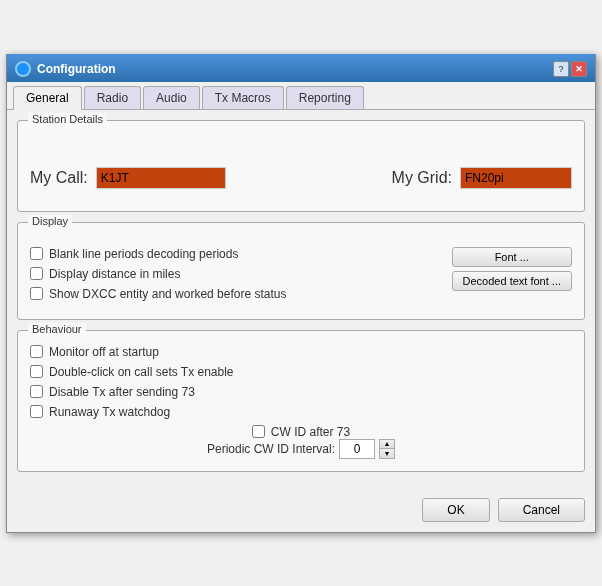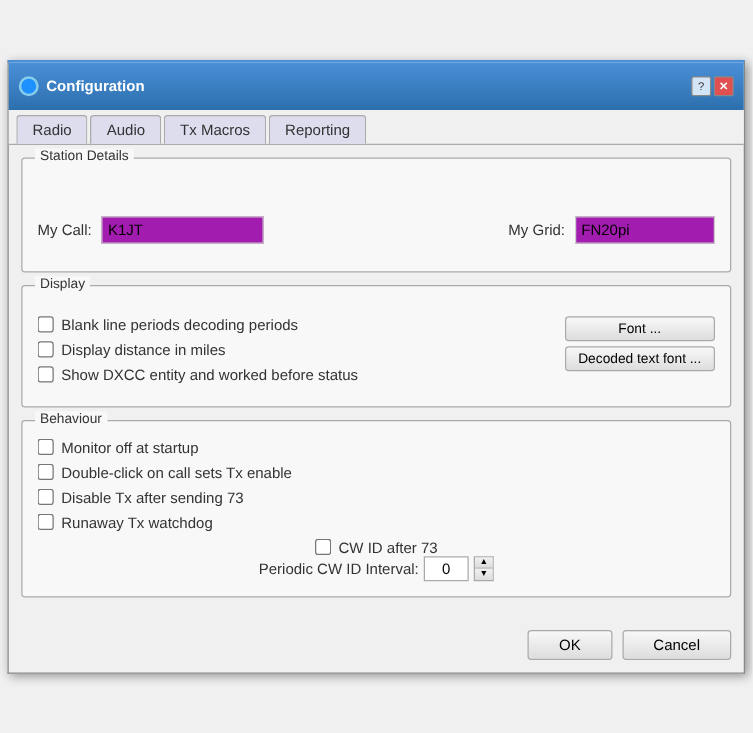--- a/index.html
+++ b/index.html
@@ -21,21 +21,21 @@
       border-top: 2px solid #4a90d9;
       box-shadow: 2px 2px 8px rgba(0,0,0,0.4);
     }
     .title-bar {
       background: linear-gradient(to bottom, #4a90d9, #2c6fad);
       color: white;
       padding: 4px 8px;
       display: flex;
       align-items: center;
       justify-content: space-between;
-      height: 38px;
+      height: 26px;
     }
     .title-bar-left {
       display: flex;
       align-items: center;
       gap: 6px;
     }
     .title-icon {
       width: 16px;
       height: 16px;
       background: #1e90ff;
@@ -110,25 +110,25 @@
       font-weight: normal;
     }
     .station-row {
       display: flex;
       align-items: center;
       gap: 8px;
       margin-top: 16px;
       padding: 20px 0 10px 0;
     }
     .field-label {
-      font-size: 12px;
+      font-size: 16px;
       color: #333;
     }
     .pink-input {
-      background: #a21caf;
+      background: #c2410c;
       border: 1px solid #ccc;
       height: 22px;
       font-size: 12px;
       padding: 2px 4px;
       outline: none;
     }
     .my-call-input { width: 130px; }
     .my-grid-input { width: 112px; }
     .spacer { flex: 1; }
     .checkbox-row {
@@ -235,20 +235,21 @@
       <div class="title-icon"></div>
       <span class="title-text">Configuration</span>
     </div>
     <div class="title-bar-buttons">
       <div class="title-btn help">?</div>
       <div class="title-btn close">✕</div>
     </div>
   </div>
 
   <div class="tab-bar">
+    <div class="tab active">General</div>
     <div class="tab">Radio</div>
     <div class="tab">Audio</div>
     <div class="tab">Tx Macros</div>
     <div class="tab">Reporting</div>
   </div>
 
   <div class="content">
 
     <div class="section">
       <span class="section-title">Station Details</span>

